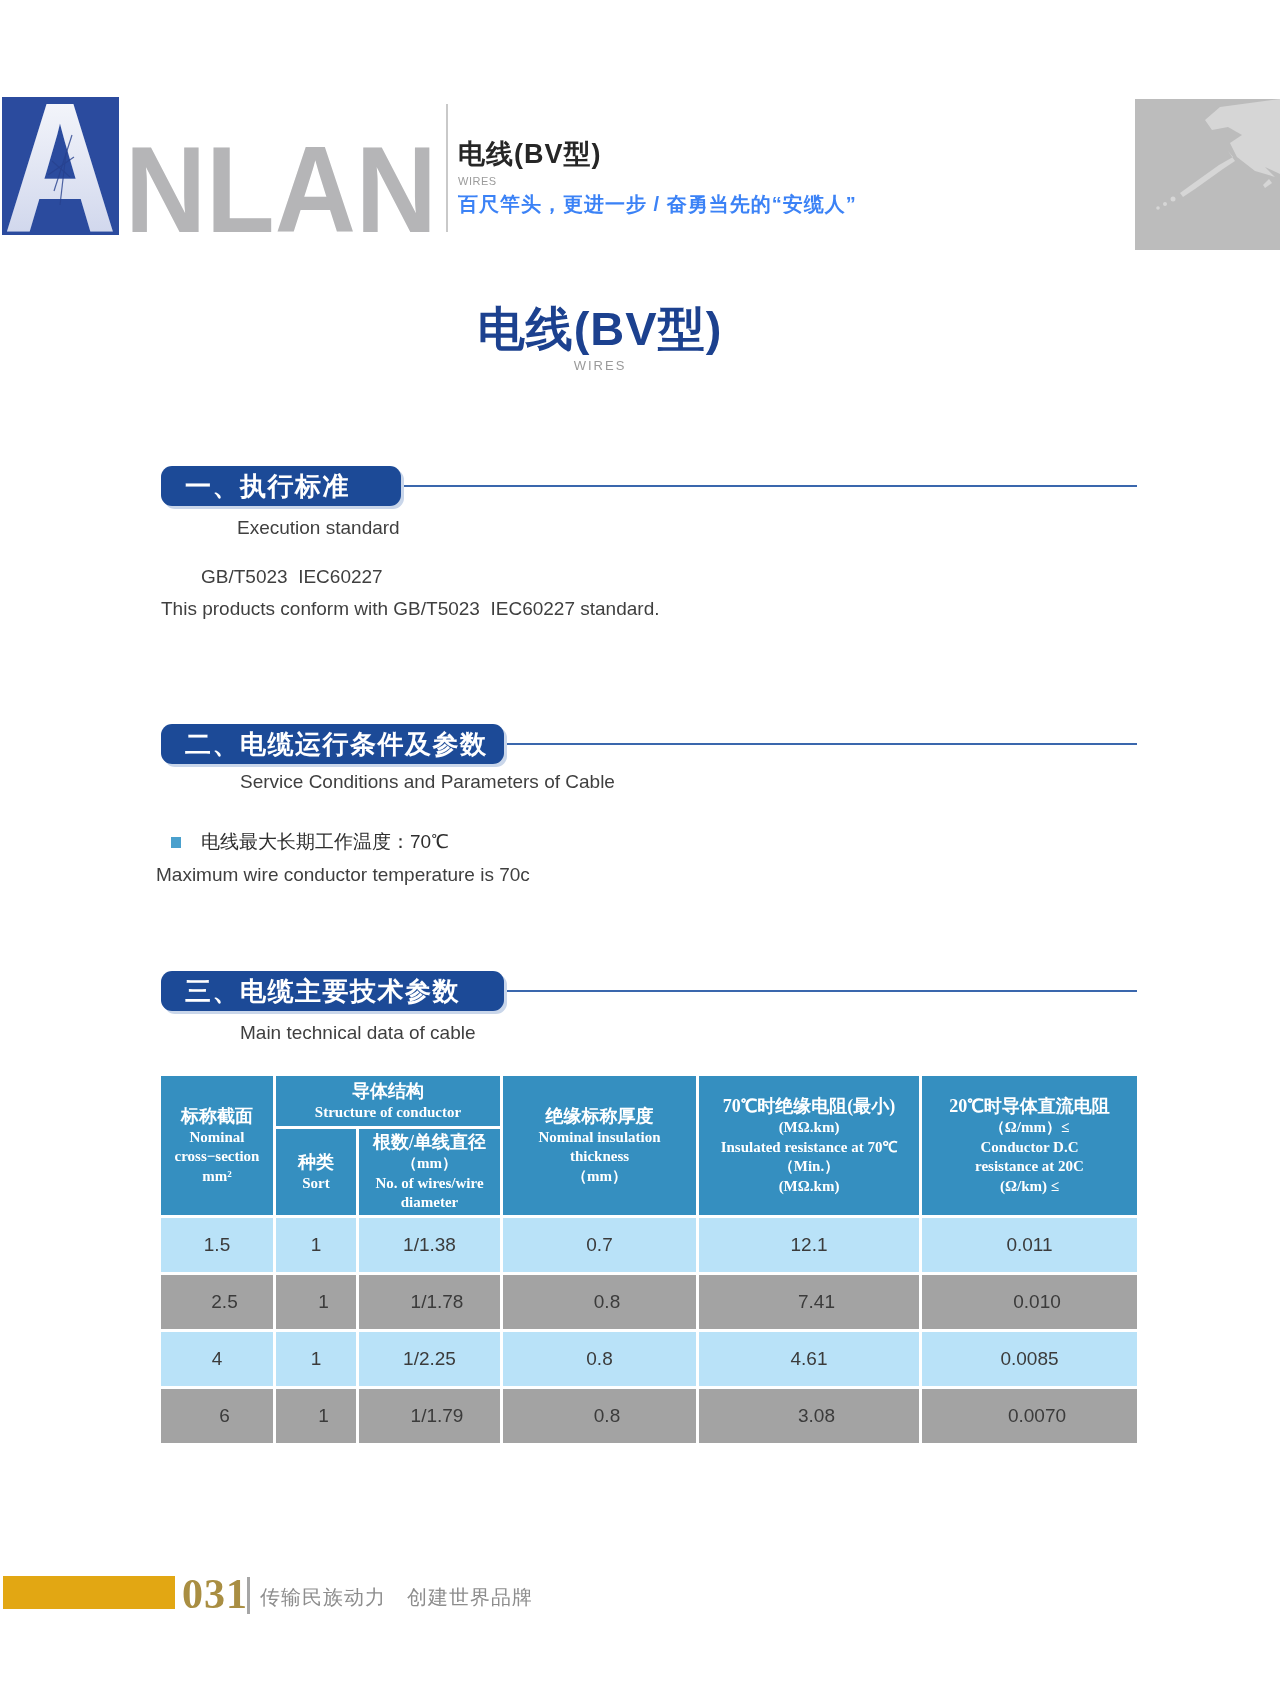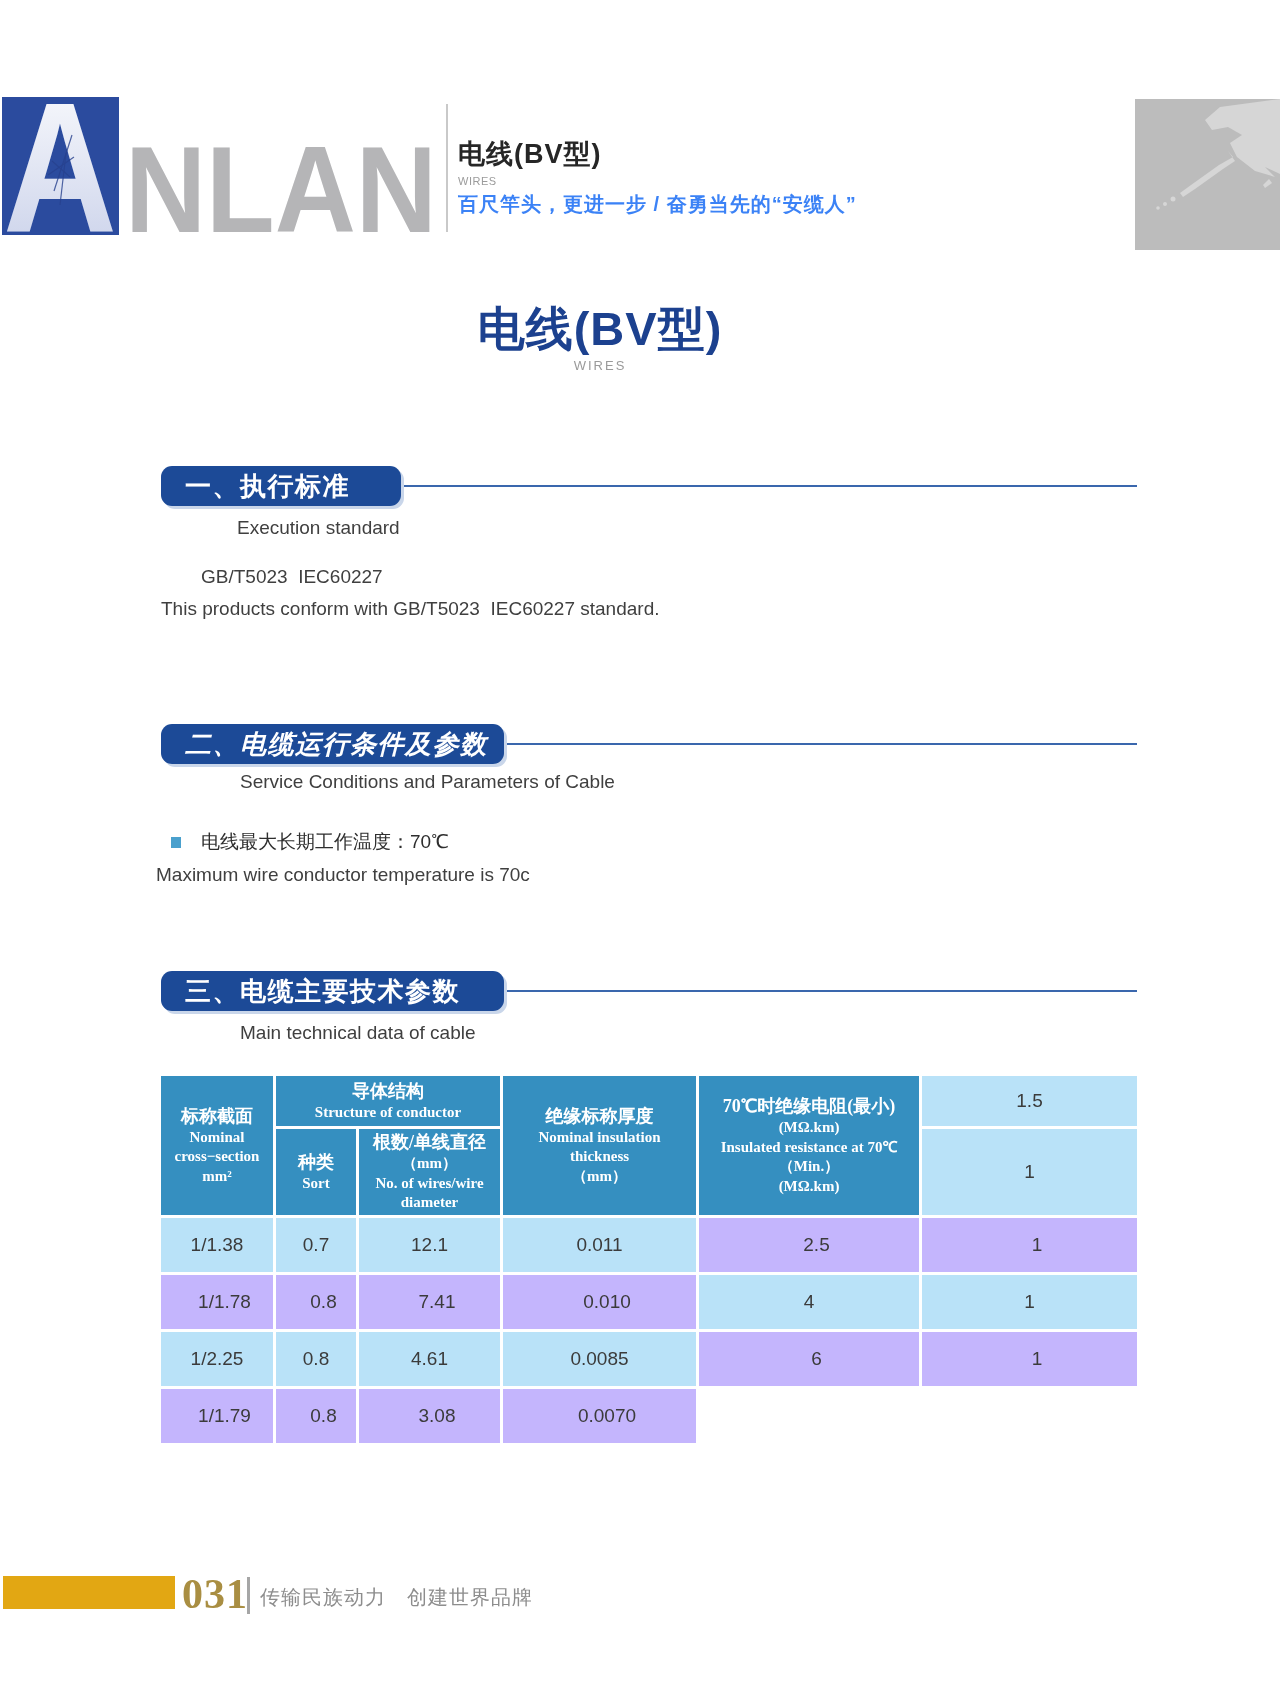--- a/index.html
+++ b/index.html
@@ -43,21 +43,21 @@
   .c1{grid-row:1/3;grid-column:1;}
   .cgrp{grid-row:1;grid-column:2/4;}
   .csort{grid-row:2;grid-column:2;}
   .cwires{grid-row:2;grid-column:3;}
   .cthk{grid-row:1/3;grid-column:4;}
   .cr70{grid-row:1/3;grid-column:5;}
   .cr20{grid-row:1/3;grid-column:6;}
   .td{display:flex;align-items:center;justify-content:center;
       font-size:19px;color:#3b3b3b;}
   .cb{background:#b9e2f8;}
-  .cg{background:#c4b5fd;padding-left:15px;}
+  .cg{background:#a3a3a3;padding-left:15px;}
 
   
   .foot-bar{left:3px;top:1576px;width:172px;height:33px;background:#e2a713;}
   .foot-num{left:182px;top:1570px;font-family:"Liberation Serif", serif;font-weight:bold;
             font-size:42px;color:#a98e42;letter-spacing:1px;}
   .foot-vbar{left:247px;top:1577px;width:3px;height:37px;background:#a6a6a6;}
   .foot-slogan{left:260px;top:1584px;font-size:20px;color:#8d8d8d;letter-spacing:1px;}
 </style>
 </head>
 <body>
@@ -105,21 +105,21 @@
 
   <div class="abs sec-line" style="left:401px;top:485px;width:736px;"></div>
   <div class="abs sec-box" style="left:161px;top:466px;width:240px;">
     <span>一、执行标准</span>
   </div>
   <div class="abs sec-en" style="left:237px;top:517px;">Execution standard</div>
   <div class="abs body-line pre" style="left:201px;top:566px;">GB/T5023  IEC60227</div>
   <div class="abs body-line pre" style="left:161px;top:598px;">This products conform with GB/T5023  IEC60227 standard.</div>
 
   <div class="abs sec-line" style="left:504px;top:743px;width:633px;"></div>
-  <div class="abs sec-box" style="left:161px;top:724px;width:343px;font-style:italic;">
+  <div class="abs sec-box" style="left:161px;top:724px;width:343px;">
     <span>二、电缆运行条件及参数</span>
   </div>
   <div class="abs sec-en" style="left:240px;top:771px;">Service Conditions and Parameters of Cable</div>
   <div class="abs bullet-sq" style="left:171px;top:837px;"></div>
   <div class="abs bullet-cn" style="left:201px;top:829px;">电线最大长期工作温度：70℃</div>
   <div class="abs body-line" style="left:156px;top:864px;">Maximum wire conductor temperature is 70c</div>
 
   <div class="abs sec-line" style="left:504px;top:990px;width:633px;"></div>
   <div class="abs sec-box" style="left:161px;top:971px;width:343px;">
     <span>三、电缆主要技术参数</span>
@@ -160,20 +160,27 @@
     </div>
 
     <div class="th cr70">
       <div class="h-cn">70℃时绝缘电阻(最小)</div>
       <div class="h-en">(MΩ.km)</div>
       <div class="h-en">Insulated resistance at 70℃</div>
       <div class="h-en">（Min.）</div>
       <div class="h-en">(MΩ.km)</div>
     </div>
 
+    <div class="th cr20">
+      <div class="h-cn">20℃时导体直流电阻</div>
+      <div class="h-en">（Ω/mm）≤</div>
+      <div class="h-en">Conductor D.C</div>
+      <div class="h-en">resistance at 20C</div>
+      <div class="h-en">(Ω/km) ≤</div>
+    </div>
 
     <div class="td cb">1.5</div>
     <div class="td cb">1</div>
     <div class="td cb">1/1.38</div>
     <div class="td cb">0.7</div>
     <div class="td cb">12.1</div>
     <div class="td cb">0.011</div>
 
     <div class="td cg">2.5</div>
     <div class="td cg">1</div>

